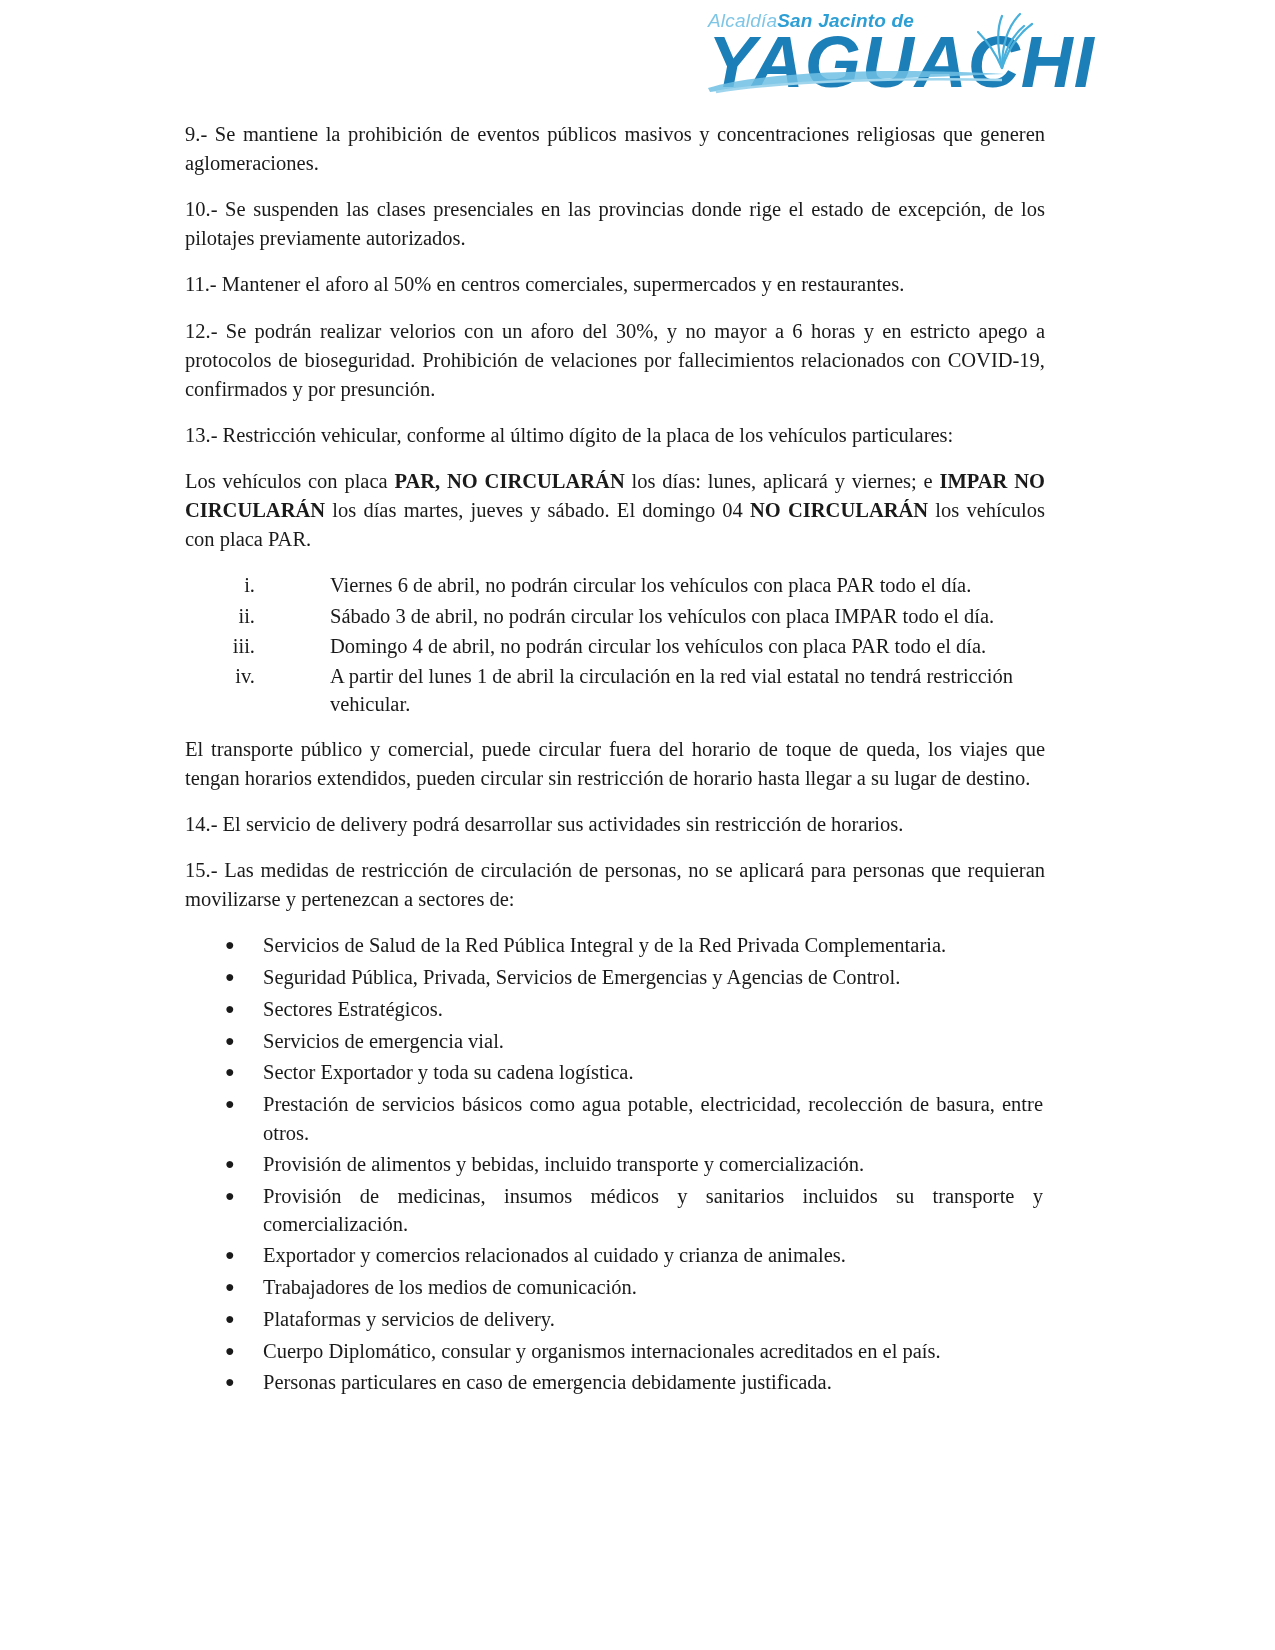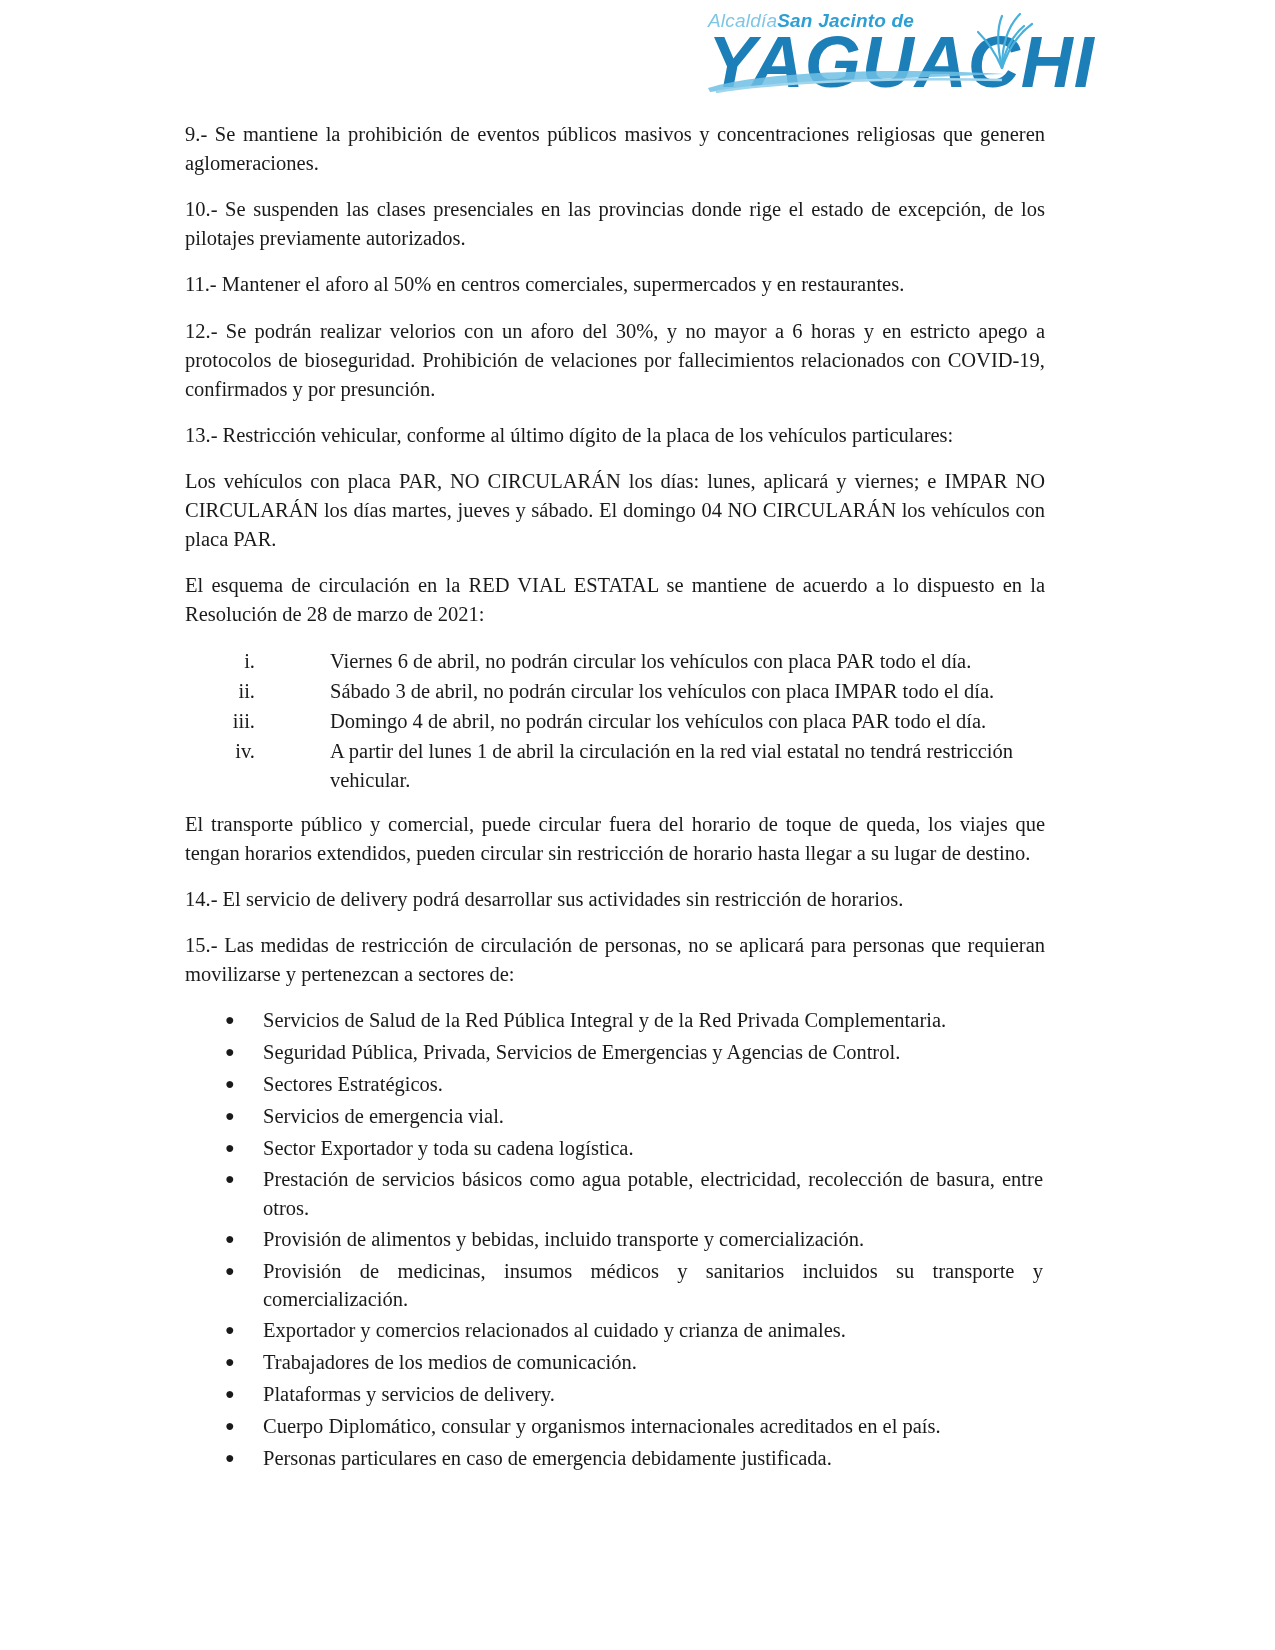--- a/index.html
+++ b/index.html
@@ -88,21 +88,21 @@
     top: 120px;
     width: 860px;
   }
   p.para {
     font-size: 20.5px;
     line-height: 1.42;
     text-align: justify;
     margin: 0 0 17px 0;
     hyphens: none;
   }
-  .b { font-weight: normal; }
+  .b { font-weight: bold; }
 
   
   .roman-list {
     margin: 4px 0 16px 0;
     padding: 0;
     list-style: none;
   }
   .roman-list li {
     display: flex;
     font-size: 20.5px;
@@ -191,21 +191,20 @@
     <p class="para">9.- Se mantiene la prohibición de eventos públicos masivos y concentraciones religiosas que generen aglomeraciones.</p>
     <p class="para">10.- Se suspenden las clases presenciales en las provincias donde rige el estado de excepción, de los pilotajes previamente autorizados.</p>
     <p class="para">11.- Mantener el aforo al 50% en centros comerciales, supermercados y en restaurantes.</p>
     <p class="para">12.- Se podrán realizar velorios con un aforo del 30%, y no mayor a 6 horas y en estricto apego a protocolos de bioseguridad. Prohibición de velaciones por fallecimientos relacionados con COVID-19, confirmados y por presunción.</p>
     <p class="para">13.- Restricción vehicular, conforme al último dígito de la placa de los vehículos particulares:</p>
 
     <p class="para">
       <span>Los vehículos con placa </span><span class="b">PAR, NO CIRCULARÁN</span><span> los días: lunes, aplicará y viernes; e </span><span class="b">IMPAR NO CIRCULARÁN</span><span> los días martes, jueves y sábado. El domingo 04 </span><span class="b">NO CIRCULARÁN</span><span> los vehículos con placa PAR.</span>
     </p>
 
-    <p class="para">El esquema de circulación en la RED VIAL ESTATAL se mantiene de acuerdo a lo dispuesto en la Resolución de 28 de marzo de 2021:</p>
 
     <ul class="roman-list">
       <li>
         <span class="num">i.</span>
         <span class="txt">Viernes 6 de abril, no podrán circular los vehículos con placa PAR todo el día.</span>
       </li>
       <li>
         <span class="num">ii.</span>
         <span class="txt">Sábado 3 de abril, no podrán circular los vehículos con placa IMPAR todo el día.</span>
       </li>

